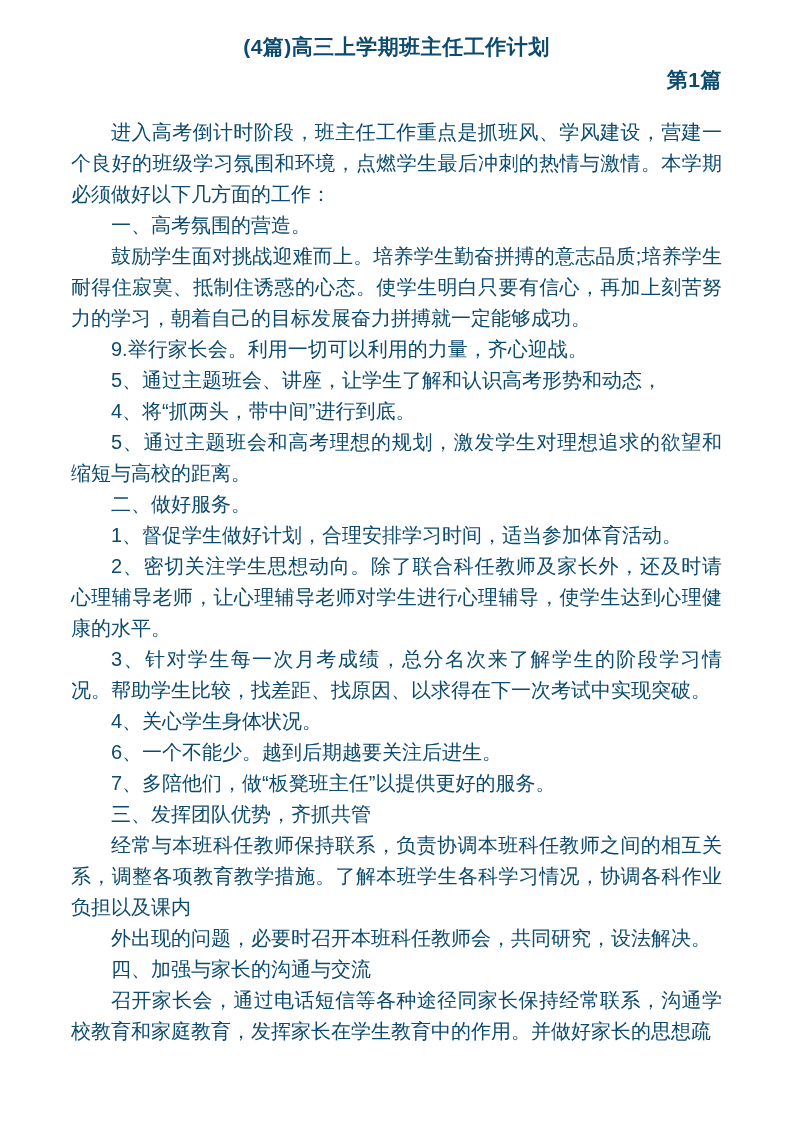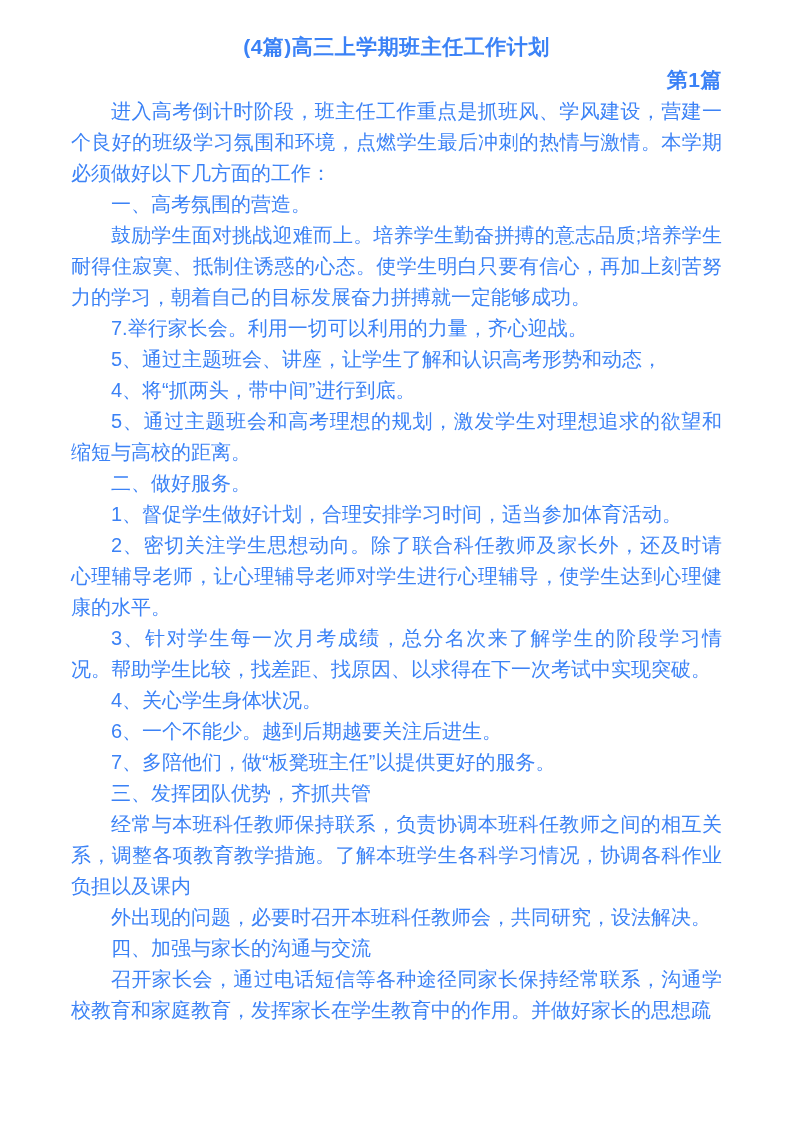--- a/index.html
+++ b/index.html
@@ -9,39 +9,40 @@
   }
   .page {
     position: relative;
     width: 793px;
     height: 1122px;
     background: #ffffff;
     box-sizing: border-box;
     padding: 30px 71px 0 71px;
     overflow: hidden;
     font-family: "Liberation Sans", "DejaVu Sans", sans-serif;
-    color: #3b82f6;
+    color: #0c4a6e;
   }
   .doc-title {
     margin: 0;
     font-size: 21px;
     line-height: 33px;
     font-weight: bold;
     text-align: center;
     letter-spacing: 0.5px;
   }
   .doc-subtitle {
     margin: 0;
     font-size: 21px;
     line-height: 33px;
     font-weight: bold;
     text-align: right;
     letter-spacing: 0.5px;
   }
   .doc-body {
+    margin-top: 21px;
     font-size: 20px;
     line-height: 31px;
     text-align: justify;
   }
   .doc-paragraph {
     margin: 0;
     padding: 0;
     text-indent: 2em;
     word-break: break-all;
   }
@@ -53,21 +54,21 @@
   <h1 class="doc-title">(4篇)高三上学期班主任工作计划</h1>
   <h2 class="doc-subtitle">第1篇</h2>
   <div class="doc-body">
 
       <p class="doc-paragraph">进入高考倒计时阶段，班主任工作重点是抓班风、学风建设，营建一个良好的班级学习氛围和环境，点燃学生最后冲刺的热情与激情。本学期必须做好以下几方面的工作：</p>
 
       <p class="doc-paragraph">一、高考氛围的营造。</p>
 
       <p class="doc-paragraph">鼓励学生面对挑战迎难而上。培养学生勤奋拼搏的意志品质;培养学生耐得住寂寞、抵制住诱惑的心态。使学生明白只要有信心，再加上刻苦努力的学习，朝着自己的目标发展奋力拼搏就一定能够成功。</p>
 
-      <p class="doc-paragraph">7.举行家长会。利用一切可以利用的力量，齐心迎战。</p>
+      <p class="doc-paragraph">9.举行家长会。利用一切可以利用的力量，齐心迎战。</p>
 
 
       <p class="doc-paragraph">5、通过主题班会、讲座，让学生了解和认识高考形势和动态，</p>
 
       <p class="doc-paragraph">4、将“抓两头，带中间”进行到底。</p>
 
       <p class="doc-paragraph">5、通过主题班会和高考理想的规划，激发学生对理想追求的欲望和缩短与高校的距离。</p>
 
       <p class="doc-paragraph">二、做好服务。</p>
 

